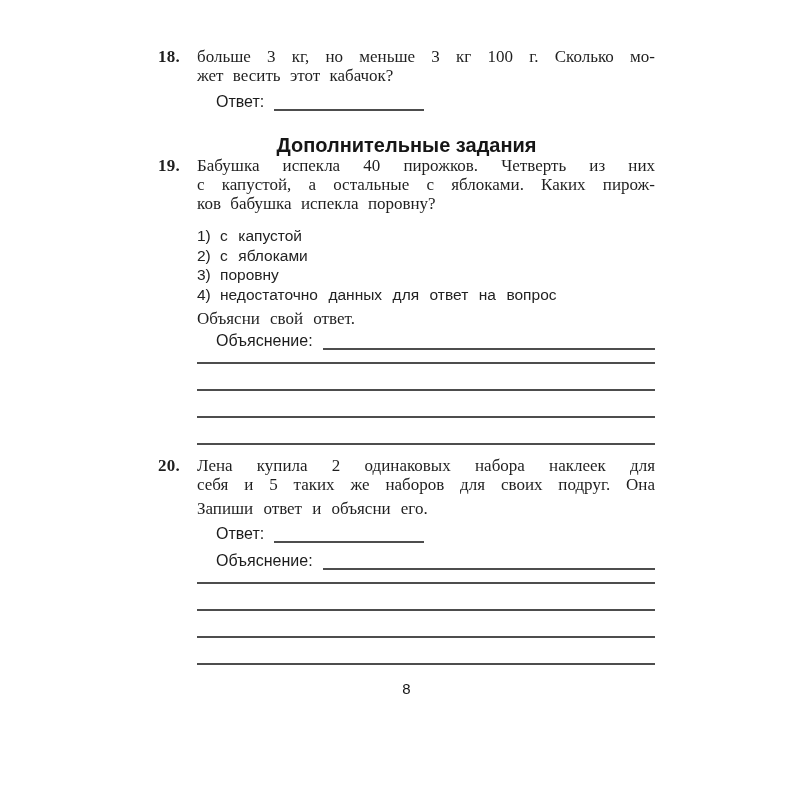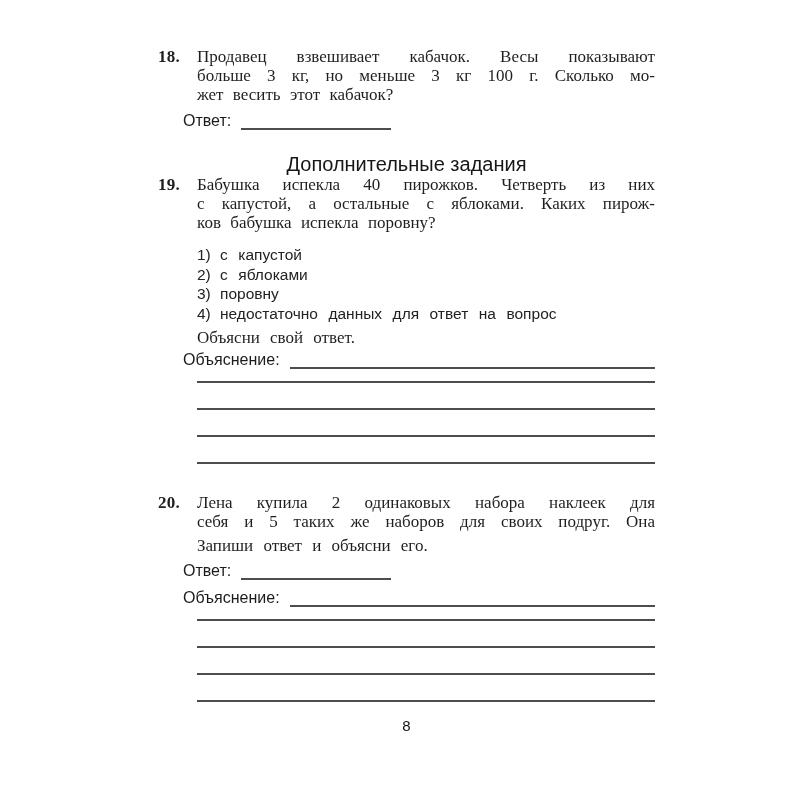--- a/index.html
+++ b/index.html
@@ -31,21 +31,21 @@
     text-align: justify;
     text-align-last: justify;
     white-space: normal;
   }
   .jl.jl-last { text-align-last: left; word-spacing: 0.3em; }
 
   
   .sect-title {
     margin: 23px 0 0 0;
     font-family: "Liberation Sans", "DejaVu Sans", sans-serif;
-    font-weight: normal;
+    font-weight: bold;
     font-size: 20px; line-height: 22px;
     text-align: center;
     color: #161616;
   }
 
   
   .options { margin: 13px 0 0 39px; }
   .option-row {
     display: flex;
     font-family: "Liberation Sans", "DejaVu Sans", sans-serif;
@@ -57,21 +57,21 @@
 
   
   .serif-instr {
     margin: 5px 0 0 39px;
     font-size: 17px; line-height: 19px;
     word-spacing: 0.35em;
   }
 
   
   .ansrow {
-    margin-left: 25px;
+    margin-left: 58px;
     display: flex; align-items: flex-end;
     height: 19px;
   }
   .lbl {
     font-family: "Liberation Sans", "DejaVu Sans", sans-serif;
     font-size: 16px; line-height: 19px;
     color: #1c1c1c;
     white-space: nowrap;
   }
   .ansline {
@@ -86,21 +86,21 @@
   .writelines { margin-left: 39px; }
   .writeline {
     height: 25px;
     border-bottom: 2px solid #4d4d4d;
   }
   .writeline:first-child { height: 12px; }
 
   .m-ans18   { margin-top: 7px; }
   .m-p19     { margin-top: 0; }
   .m-exp19   { margin-top: 3px; }
-  .m-p20     { margin-top: 29px; }
+  .m-p20     { margin-top: 11px; }
   .m-ans20   { margin-top: 6px; }
   .m-exp20   { margin-top: 8px; }
 
   .pagenum {
     margin-top: 14px;
     text-align: center;
     font-family: "Liberation Sans", "DejaVu Sans", sans-serif;
     font-size: 15px; line-height: 19px;
     color: #161616;
   }
@@ -108,21 +108,20 @@
 </head>
 <body>
 
 <div class="page">
   <div class="content">
 
     <section>
       <div class="prow">
         <span class="pnum">18.</span>
         <div class="pbody">
-          <div class="jl">Продавец взвешивает кабачок. Весы показывают</div>
           <div class="jl">больше 3 кг, но меньше 3 кг 100 г. Сколько мо-</div>
           <div class="jl jl-last">жет весить этот кабачок?</div>
         </div>
       </div>
       <div class="ansrow m-ans18">
         <span class="lbl">Ответ:</span>
         <span class="ansline short"></span>
       </div>
     </section>
 

